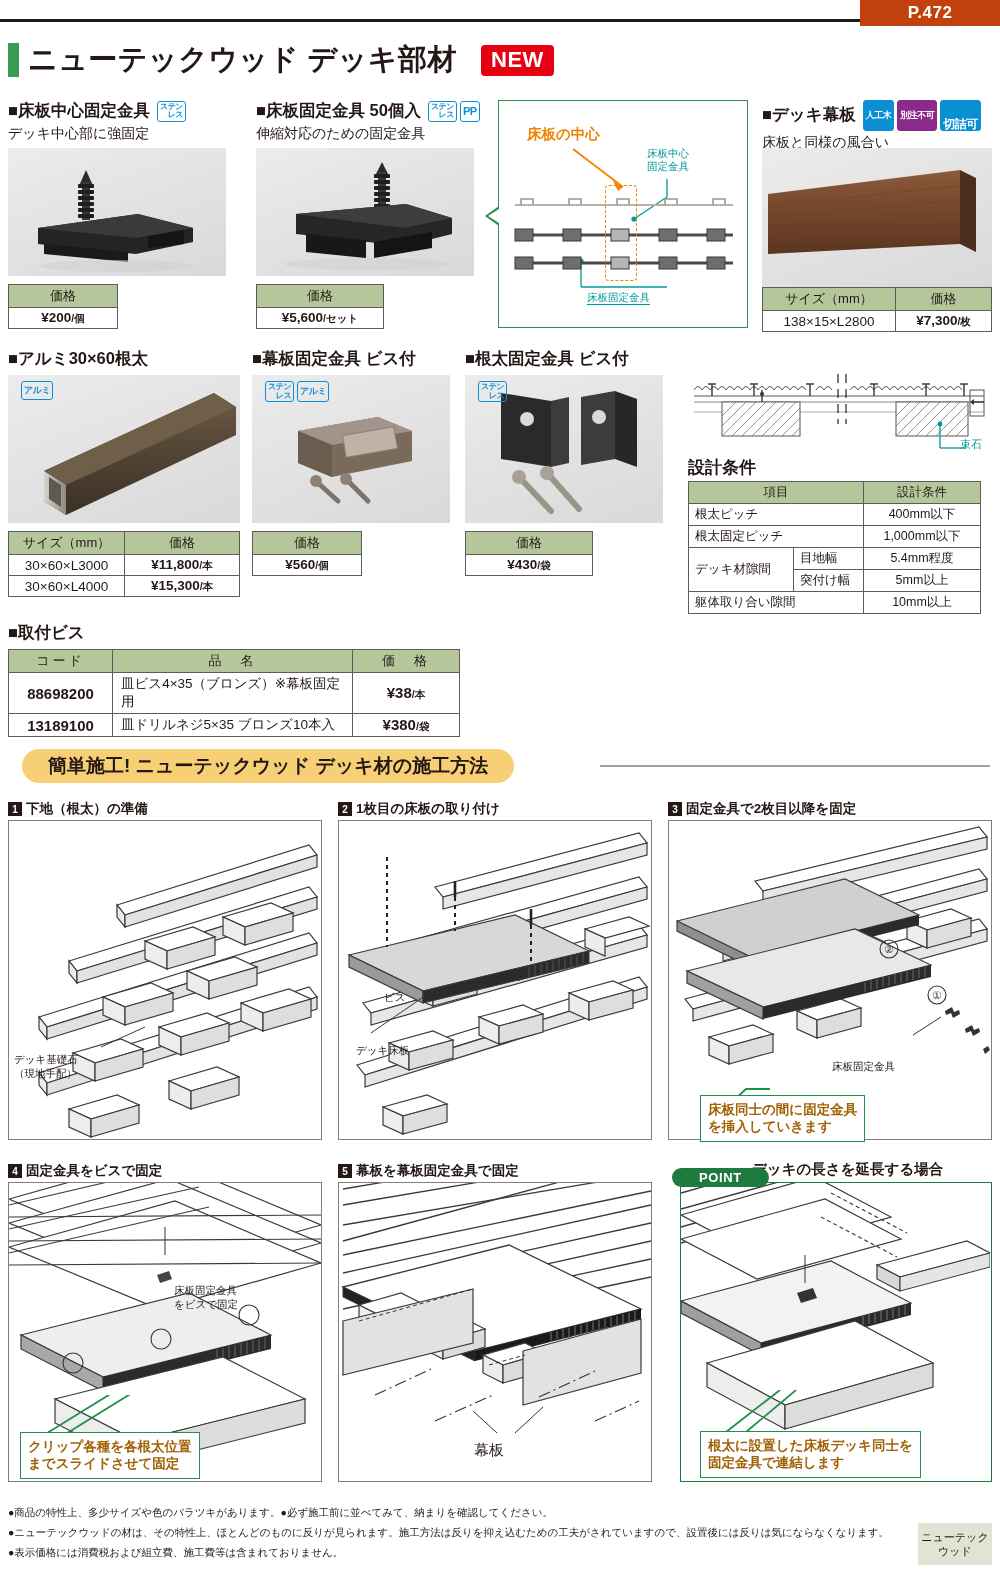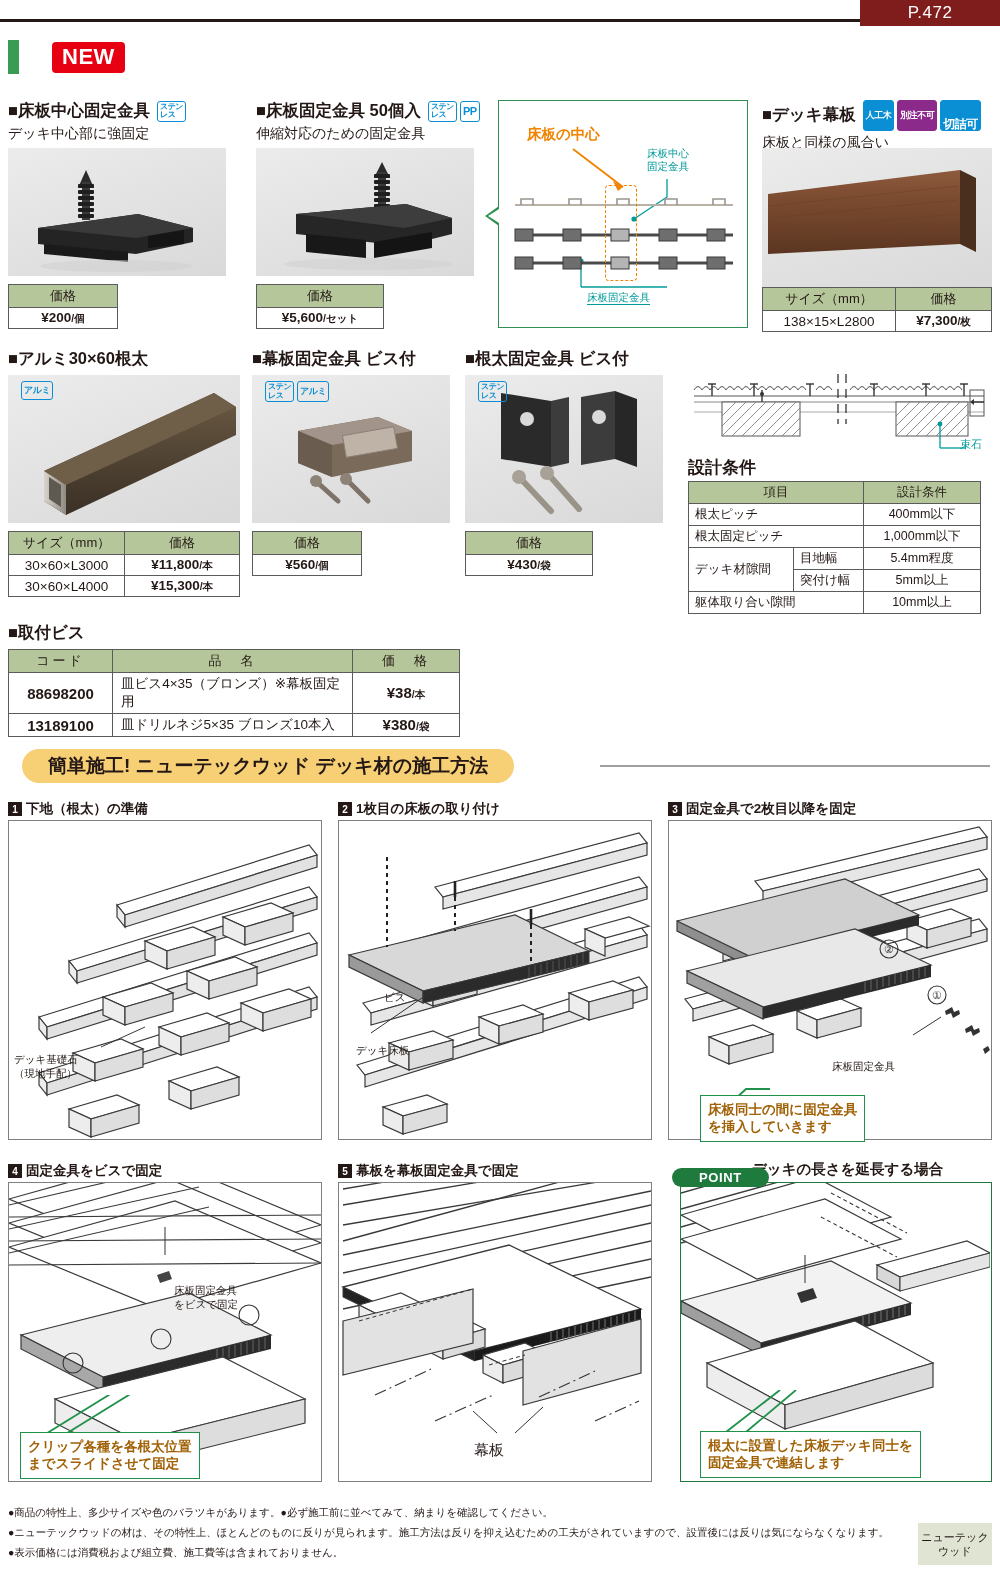--- a/index.html
+++ b/index.html
@@ -8,40 +8,40 @@
     width:1000px; height:1575px; position:relative;
     background:#ffffff;
     font-family:"Liberation Sans","DejaVu Sans",sans-serif;
     color:#231815;
     overflow:hidden;
   }
 
   
   .page-tab{
     position:absolute; right:0; top:0; width:140px; height:26px;
-    background:#7f1d1d; color:#fff; font-weight:normal; font-size:17px;
+    background:#c2410c; color:#fff; font-weight:bold; font-size:17px;
     display:flex; align-items:center; justify-content:center; letter-spacing:.5px;
   }
   .top-rule{ position:absolute; left:0; top:19px; width:1000px; height:3px; background:#231815; }
 
   
   .main-title{ position:absolute; left:8px; top:40px; display:flex; align-items:center; }
   .title-bar{ width:11px; height:34px; background:#3a9b53; margin-right:9px; }
   .title-text{ font-size:29px; font-weight:bold; letter-spacing:.5px; white-space:nowrap; }
   .new-badge{
     margin-left:24px; background:#e60012; color:#fff; font-weight:bold;
     font-size:22px; padding:2px 10px 3px; border-radius:4px; letter-spacing:.5px;
   }
 
   
   .badges{ display:inline-flex; gap:3px; vertical-align:middle; margin-left:7px; }
   .bdg{
     border:1.4px solid currentColor; border-radius:3px;
     font-size:8px; line-height:8.5px; font-weight:bold;
-    padding:1px 2px; text-align:left; letter-spacing:-.5px;
+    padding:1px 2px; text-align:right; letter-spacing:-.5px;
     display:inline-flex; flex-direction:column; justify-content:center;
     min-width:17px; min-height:19px;
   }
   .bdg.blue{ color:#0b8fd4; }
   .bdg.bluefill{ background:#0b8fd4; color:#fff; border-color:#0b8fd4; }
   .bdg.purple{ background:#8b2a8b; color:#fff; border-color:#8b2a8b; }
   .bdg.one{ justify-content:center; }
 
   
   .prod-head{ font-size:16.5px; font-weight:bold; white-space:nowrap; display:flex; align-items:center; }
@@ -128,20 +128,21 @@
   svg{ display:block; }
 </style>
 </head>
 <body>
 
 <div class="top-rule"></div>
 <div class="page-tab">P.472</div>
 
 <div class="main-title">
   <div class="title-bar"></div>
+  <div class="title-text">ニューテックウッド デッキ部材</div>
   <div class="new-badge">NEW</div>
 </div>
 
 <div style="position:absolute;left:8px;top:100px;">
   <div class="prod-head">
     <span>■床板中心固定金具</span>
     <span class="badges">
       <span class="bdg blue">
           <span>ステン</span>
           <span>レス</span>

